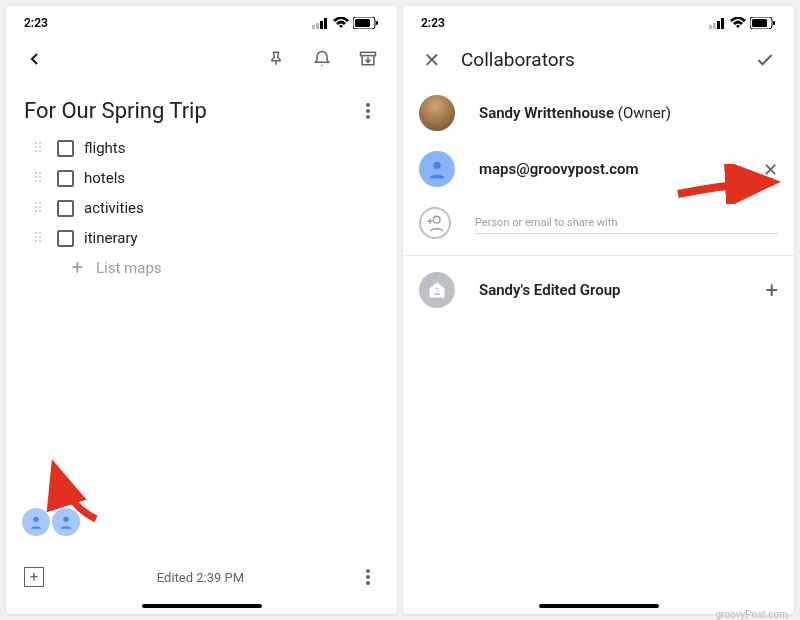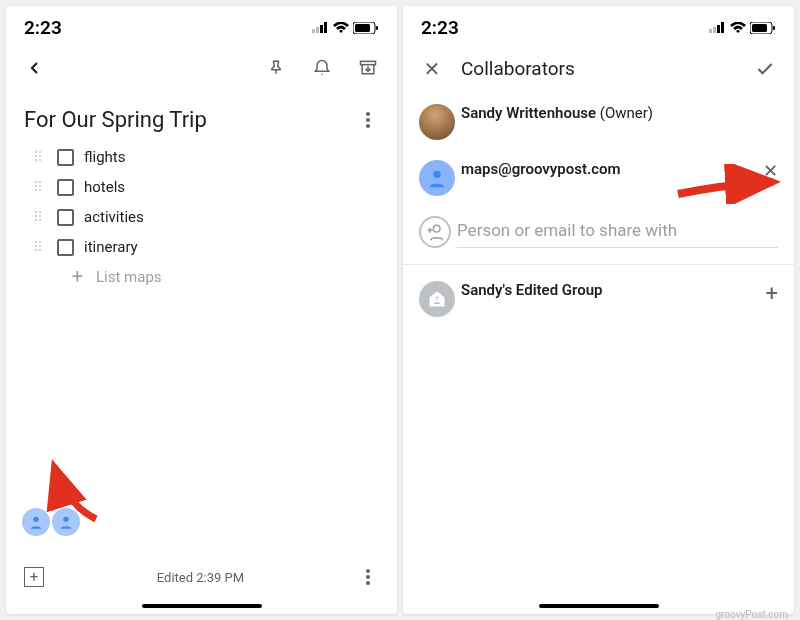--- a/index.html
+++ b/index.html
@@ -26,21 +26,21 @@
     flex-direction: column;
     position: relative;
     overflow: hidden;
   }
   
   .status-bar {
     display: flex;
     justify-content: space-between;
     align-items: center;
     padding: 10px 18px 4px;
-    font-size: 19px;
+    font-size: 12px;
     font-weight: 600;
   }
   .status-icons { display: flex; gap: 4px; align-items: center; }
   .signal, .wifi, .battery { display: inline-block; }
   .signal svg, .wifi svg, .battery svg { display: block; }
 
   
   .toolbar {
     display: flex;
     align-items: center;
@@ -146,22 +146,23 @@
     padding: 14px 18px 10px;
     gap: 18px;
   }
   .collab-title { font-size: 19px; color: #202124; flex: 1; }
   .close-x { font-size: 20px; color: #5f6368; }
   .check-confirm svg { stroke: #5f6368; }
 
   .collab-list { padding: 4px 16px; }
   .collab-row {
     display: flex;
+    align-items: center;
     padding: 10px 0;
-    gap: 6px;
+    gap: 24px;
   }
   .collab-avatar {
     width: 36px; height: 36px; border-radius: 50%;
     flex-shrink: 0;
   }
   .collab-avatar.photo {
     background: radial-gradient(circle at 45% 30%, #d4a574, #6b4423);
   }
   .collab-avatar.blue {
     background: #8ab4f8;
@@ -177,21 +178,21 @@
   .collab-avatar.gray {
     background: #bdc1c6;
     display: flex; align-items: center; justify-content: center;
   }
   .collab-name { font-size: 15px; font-weight: 600; color: #202124; }
   .collab-name .owner { font-weight: 400; }
   .collab-input {
     flex: 1;
     border: none;
     border-bottom: 1px solid #dadce0;
-    font-size: 17px;
+    font-size: 11px;
     color: #9aa0a6;
     padding: 4px 0;
   }
   .remove-x { font-size: 18px; color: #5f6368; cursor: pointer; }
   .add-group-plus { font-size: 22px; color: #5f6368; }
   .divider { height: 1px; background: #e8eaed; margin: 6px -16px 6px; }
 
   
   .arrow {
     position: absolute;

